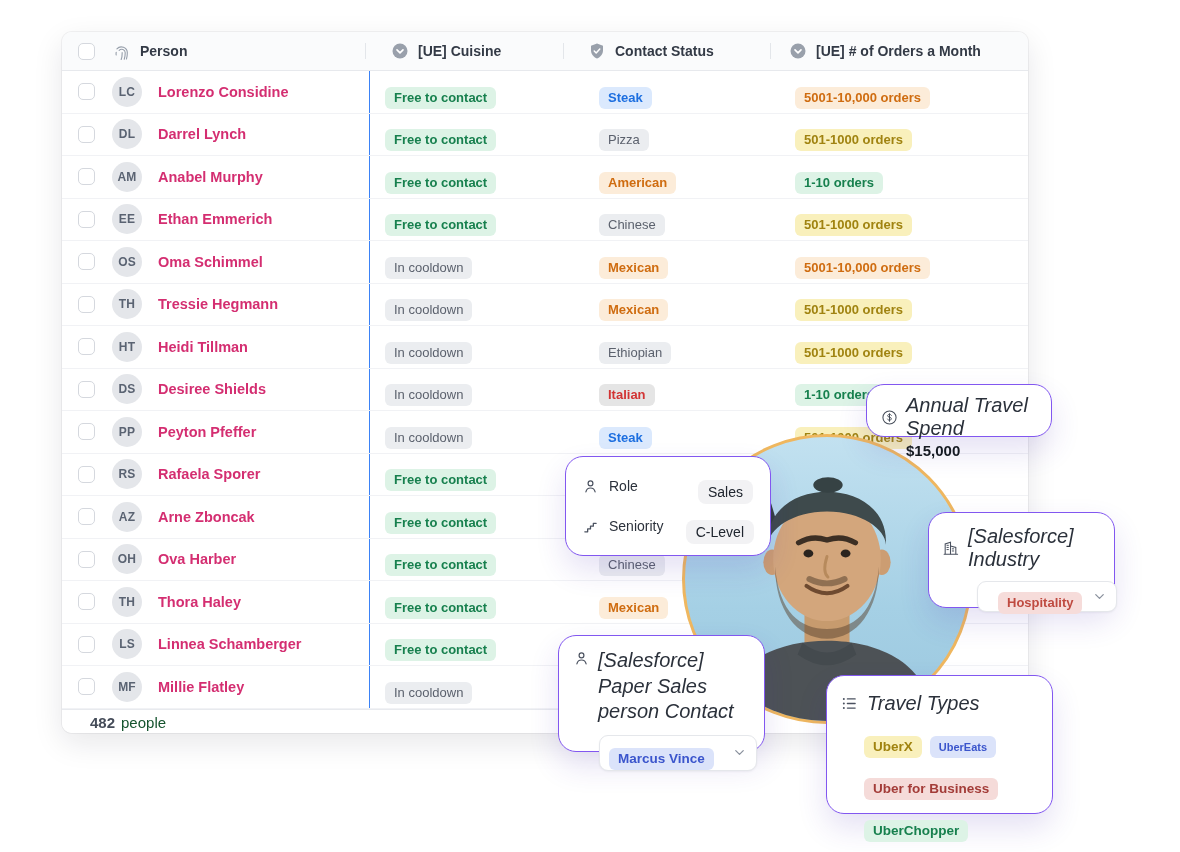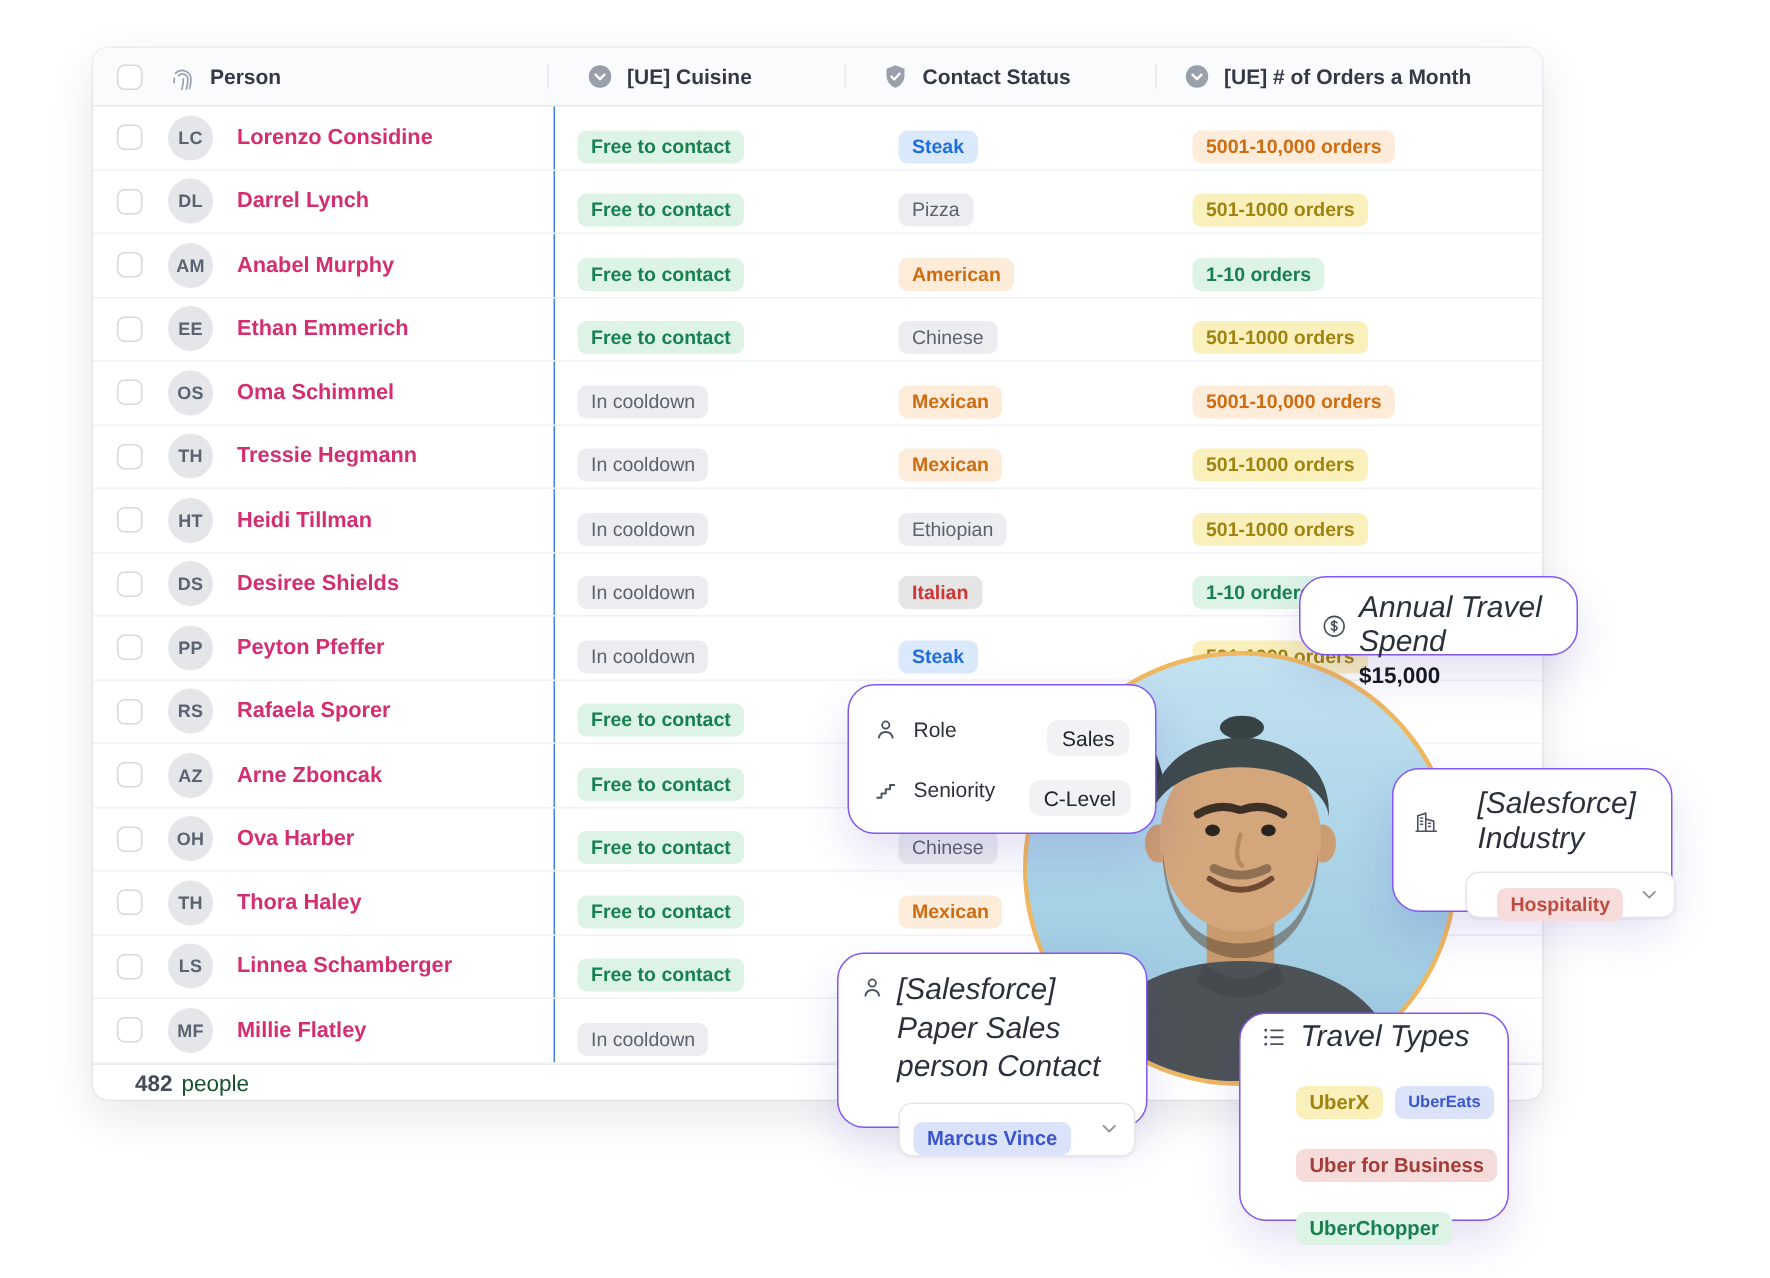--- a/index.html
+++ b/index.html
@@ -63,33 +63,33 @@
 
   #card-spend{left:866px;top:384px;width:186px;height:53px;padding:9px 14px;}
   #card-spend .pop-row{gap:8px;}
   #card-spend .amount{margin:2px 0 0 25px;font-size:15px;font-weight:700;color:#151a22;}
 
   #card-role{left:565px;top:456px;width:206px;height:100px;padding:15px 16px;display:flex;flex-direction:column;justify-content:space-between;}
   #card-role .pop-row{gap:10px;height:28px;}
   #card-role .rl-label{width:79px;font-size:14px;font-weight:500;color:#2b313b;}
 
   #card-industry{left:928px;top:512px;width:187px;height:96px;padding:12px 13px;}
-  #card-industry .pop-row{gap:26px;}
+  #card-industry .pop-row{gap:9px;}
   .select{display:flex;align-items:center;border:1px solid #e5e7eb;border-radius:9px;background:#fff;
     box-shadow:0 1px 2px rgba(18,24,38,.05);box-sizing:border-box;padding:0 9px;}
   .select .chev{margin-left:auto;display:inline-flex;}
   .select .chev svg{width:15px;height:15px;}
   #industry-select{margin:10px 0 0 35px;width:140px;height:31px;padding-left:20px;}
   #contact-select{margin:10px 0 0 26px;width:158px;height:36px;}
 
   #card-contact{left:558px;top:635px;width:207px;height:117px;padding:12px 14px;}
   #card-contact .pop-row{align-items:flex-start;gap:8px;}
   #card-contact .plabel{line-height:1.28;width:160px;}
 
-  #card-travel{left:826px;top:675px;width:180px;height:139px;padding:4px 14px;}
+  #card-travel{left:826px;top:675px;width:227px;height:139px;padding:16px 14px;}
   #card-travel .pop-row{gap:9px;}
   #travel-badges{margin:9px 0 0 23px;display:flex;flex-wrap:wrap;gap:8px 8px;width:172px;}
 </style>
 </head>
 <body>
 
 <div id="page">
 
   <div id="table-card">
     <div id="thead">

